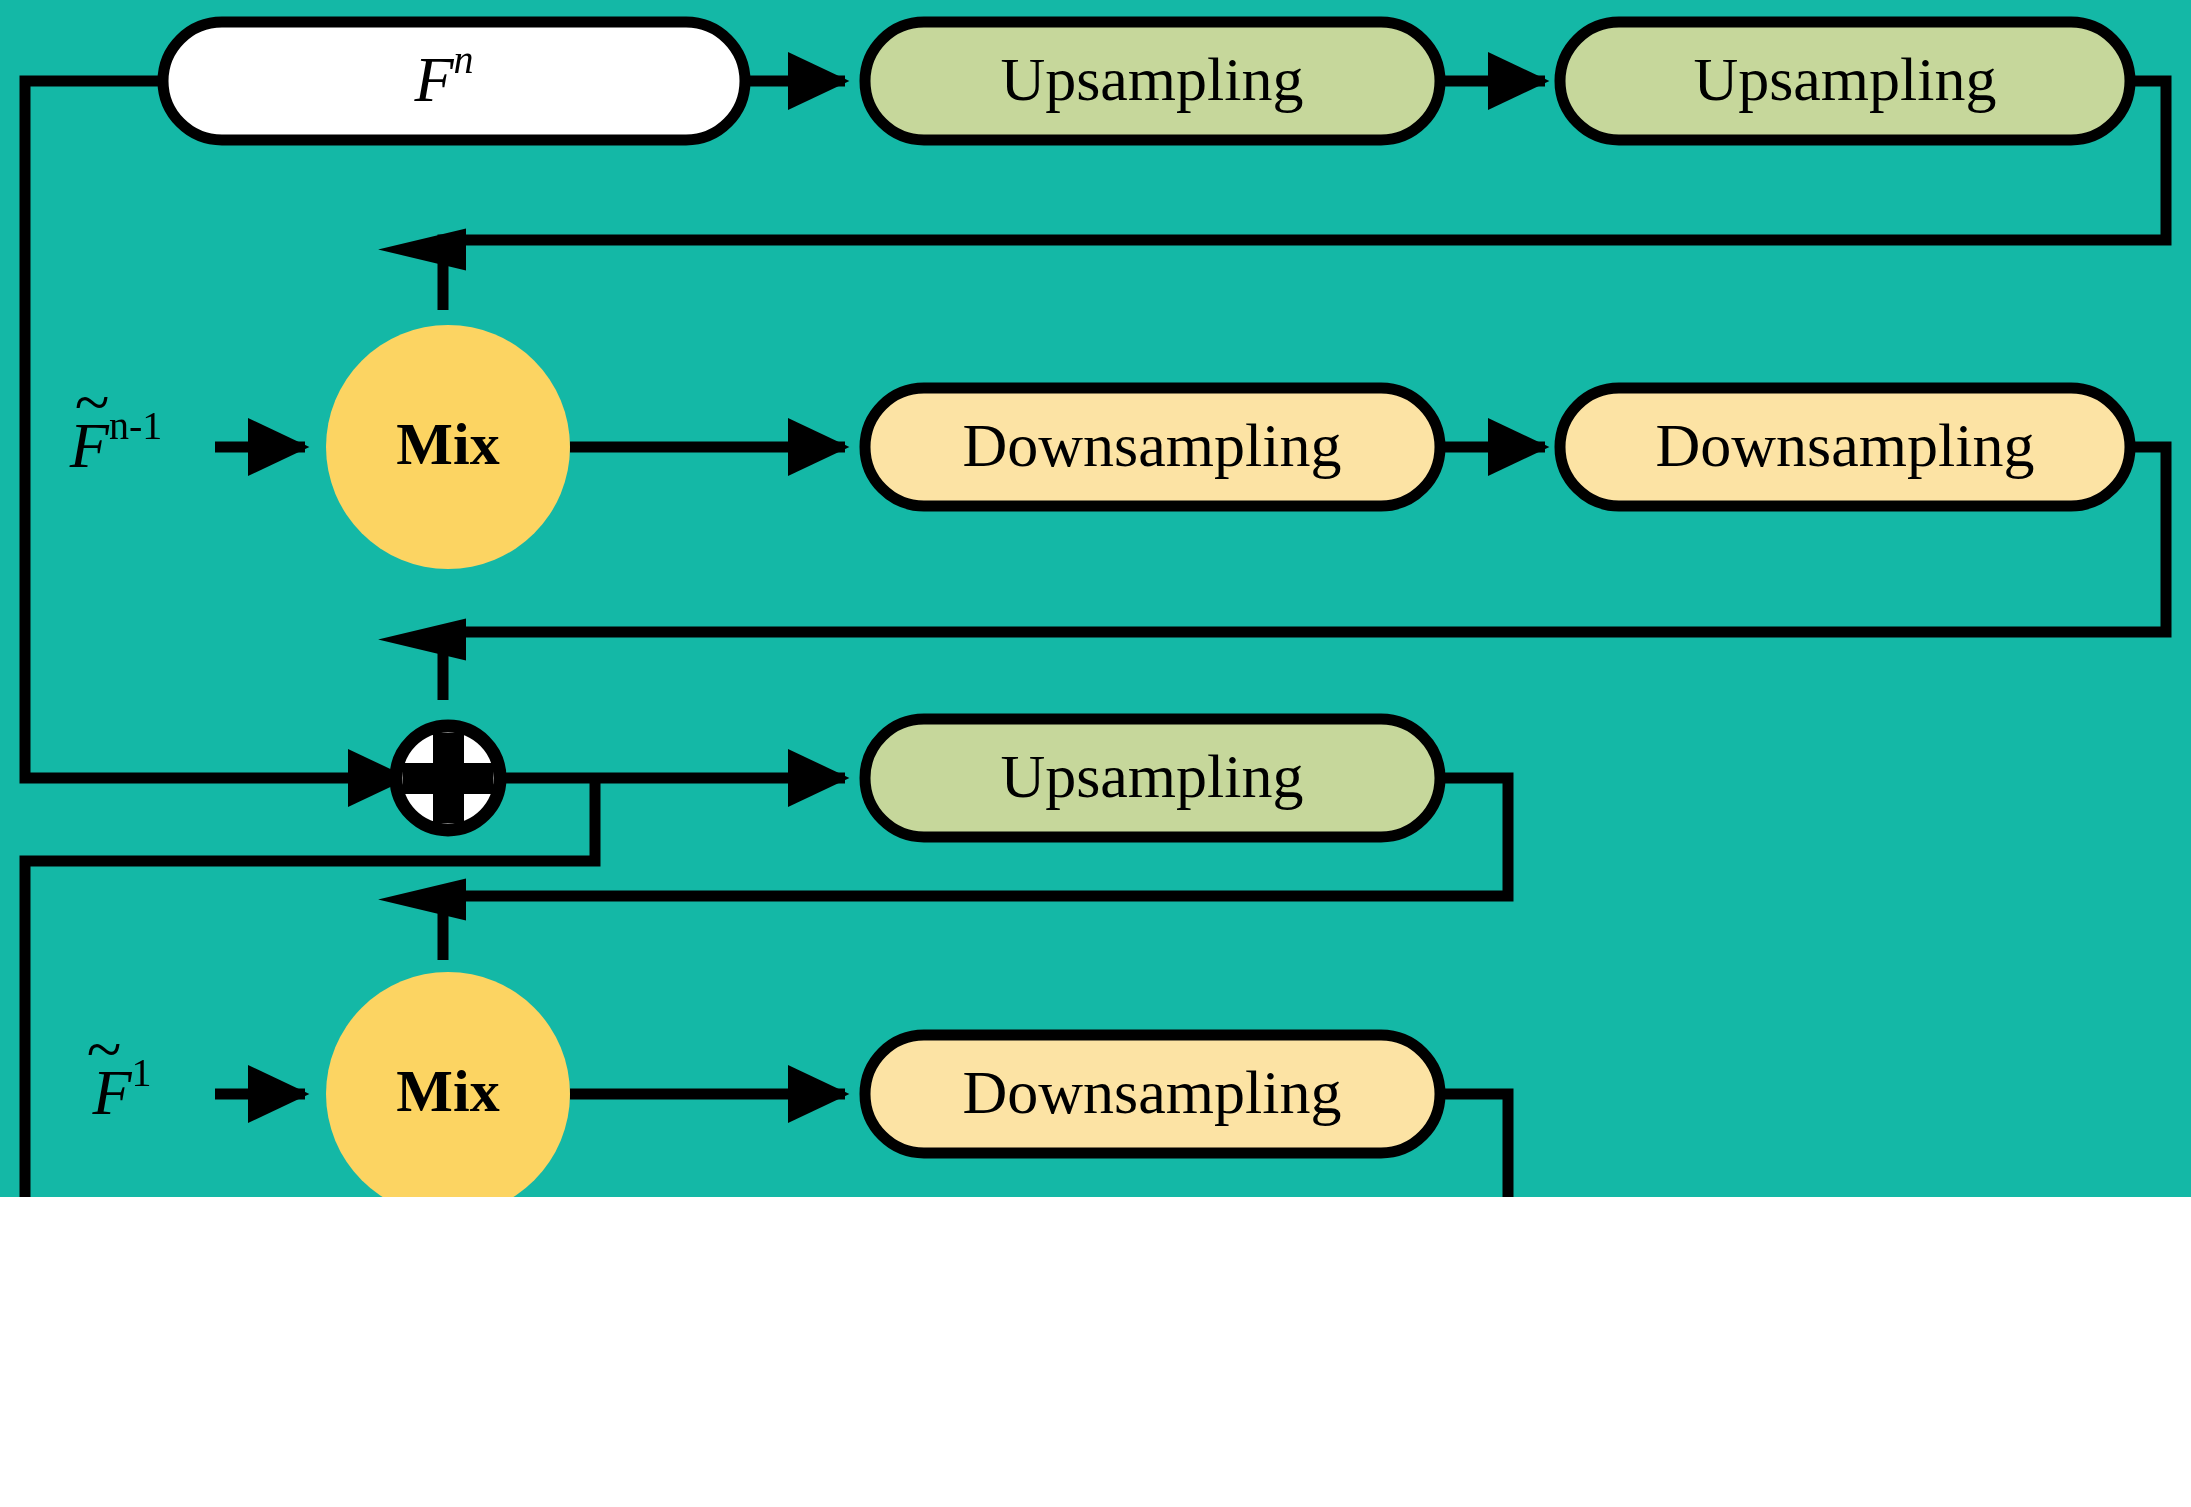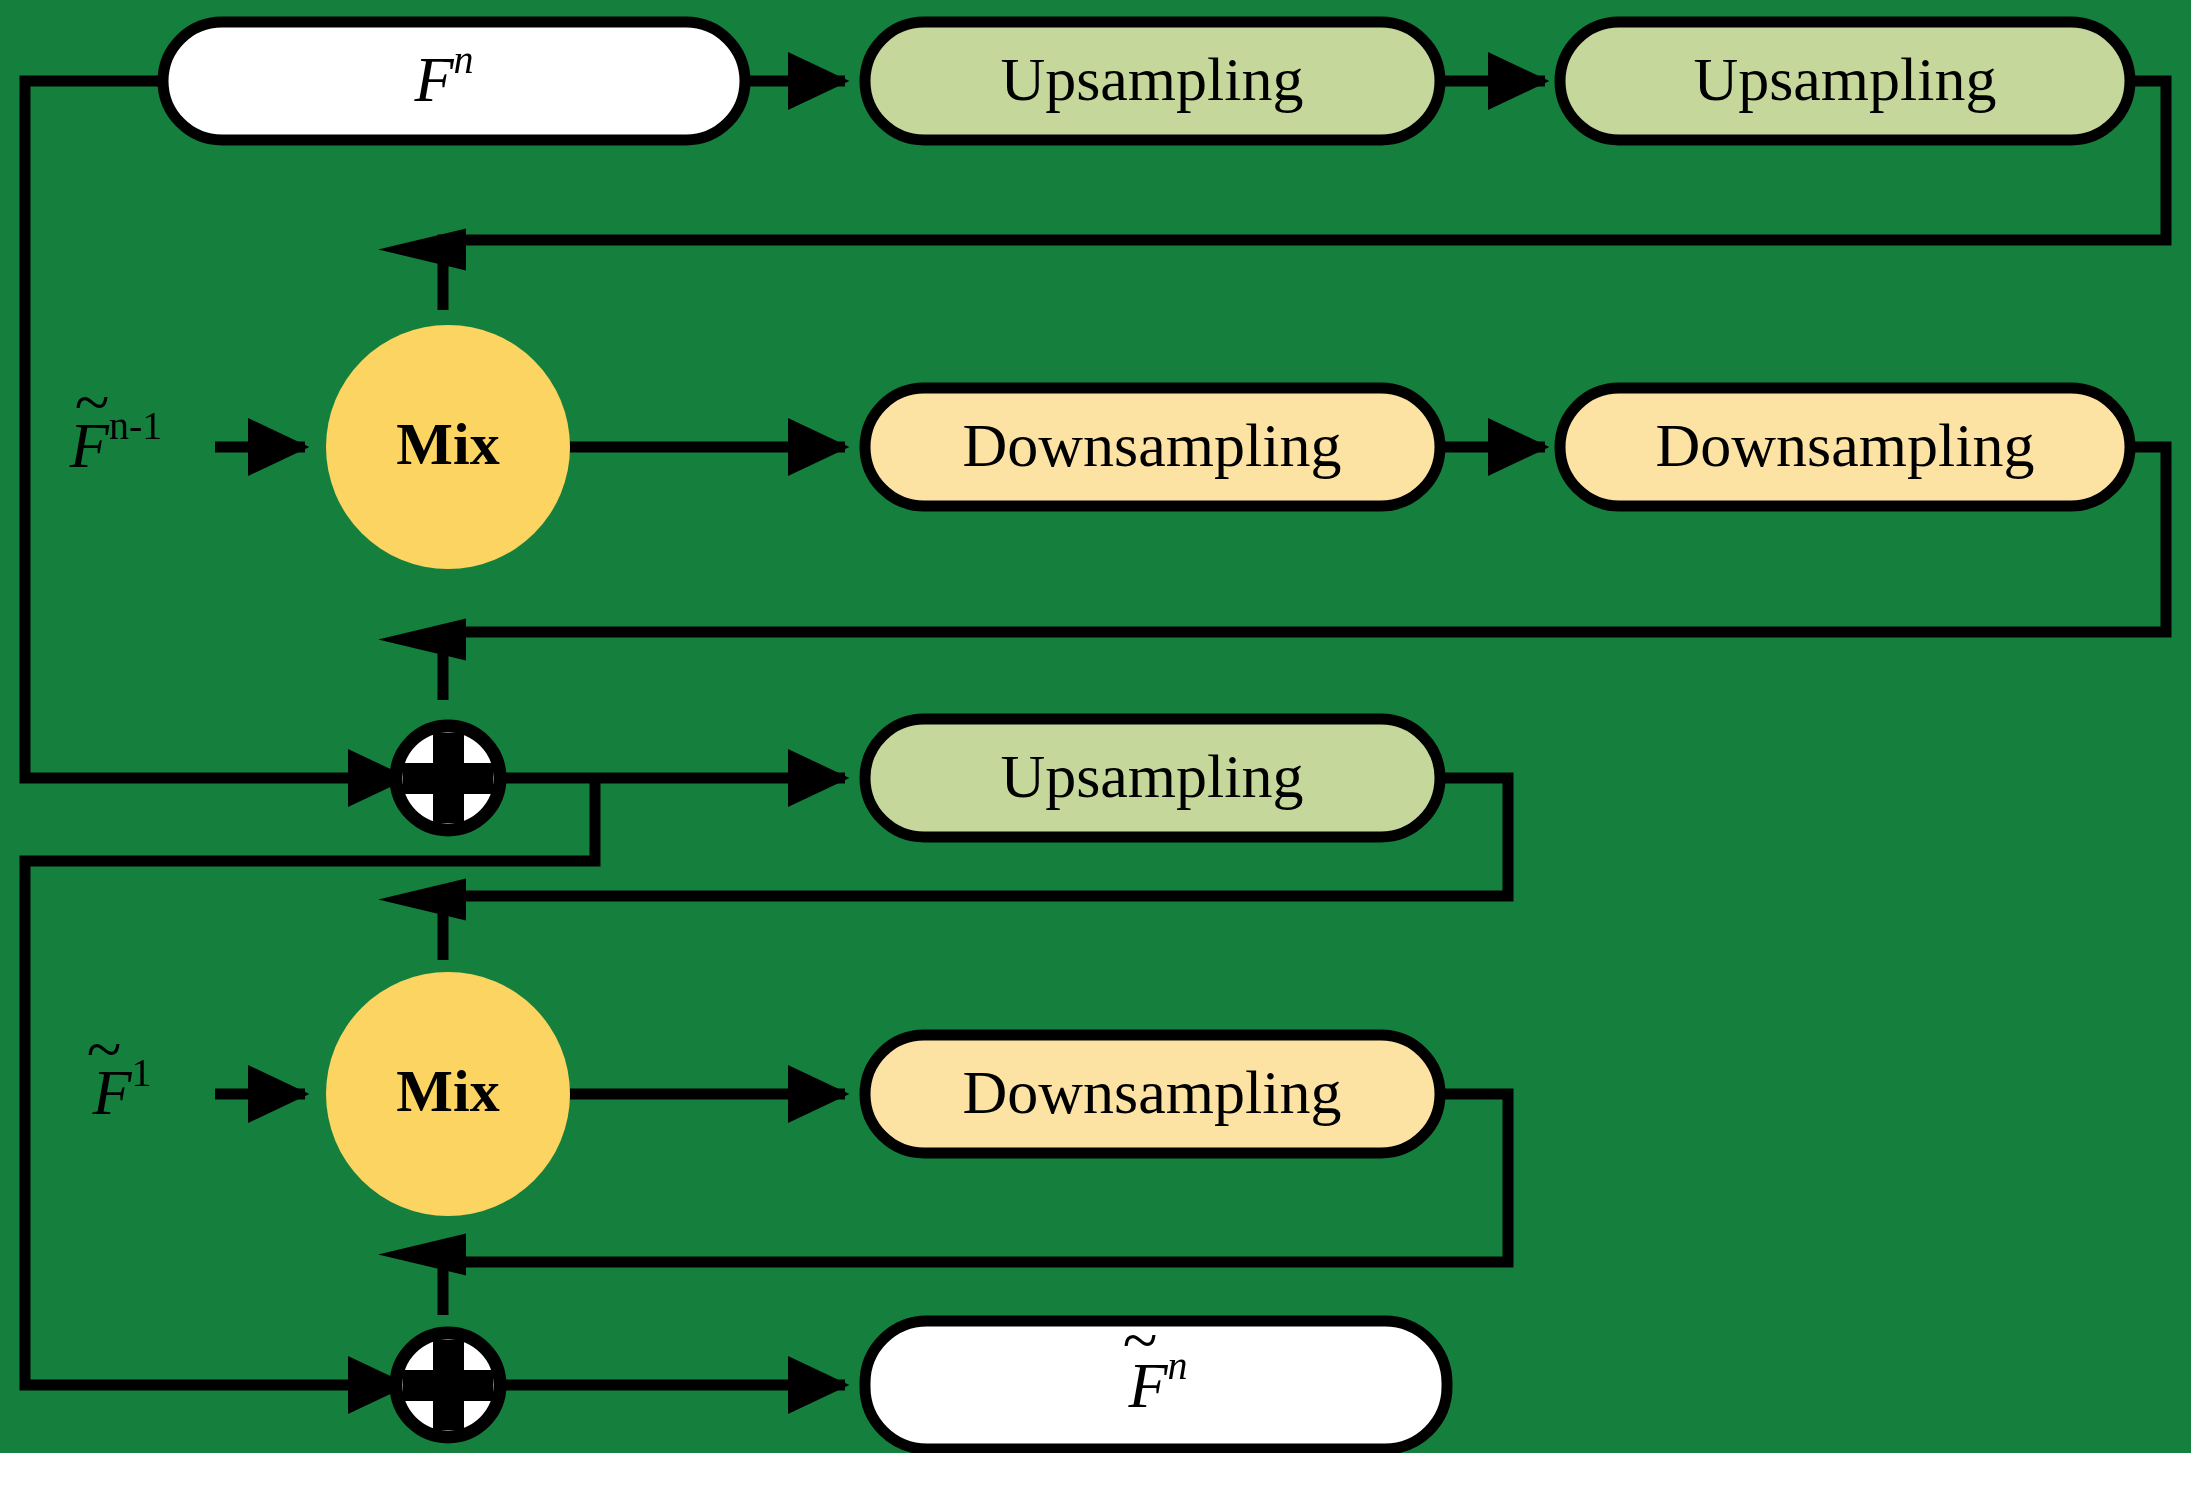--- a/index.html
+++ b/index.html
@@ -6,22 +6,22 @@
     margin: 0;
     padding: 0;
     background: #ffffff;
   }
   body {
     font-family: "Liberation Serif", serif;
   }
   #diagram-root {
     position: relative;
     width: 2191px;
-    height: 1453px;
-    background: #15803d;
+    height: 1197px;
+    background: #14b8a6;
     overflow: hidden;
   }
   svg.flow {
     position: absolute;
     top: 0;
     left: 0;
     width: 2191px;
     height: 1507px;
   }
   .wire {

